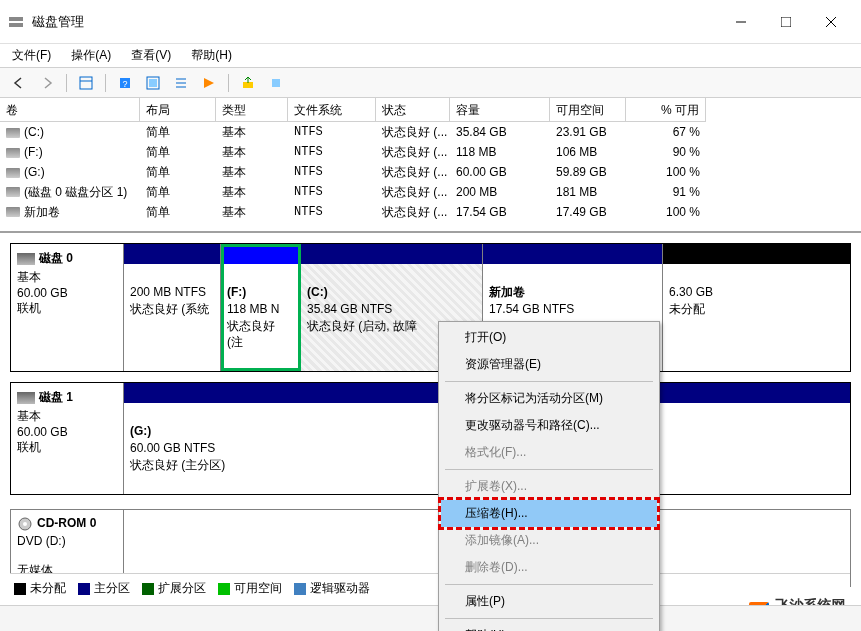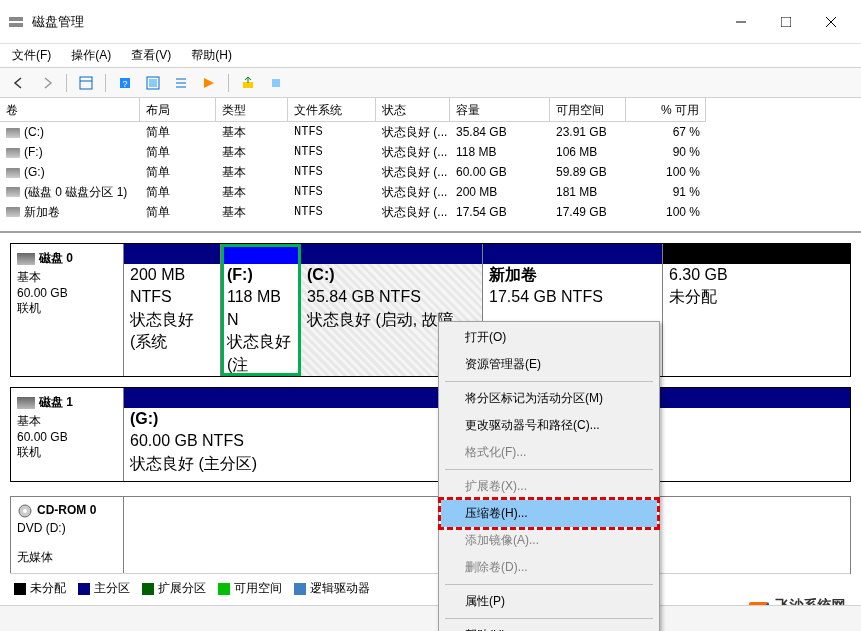--- a/index.html
+++ b/index.html
@@ -40,21 +40,21 @@
     .disk-area { padding: 0; }
     .disk-block { display: flex; margin: 10px; border: 1px solid #000; min-height: 95px; }
     .disk-label { width: 113px; border-right: 1px solid #808080; padding: 6px; font-size: 12px; }
     .disk-label-title { font-weight: bold; margin-bottom: 2px; }
     .disk-label-icon { display: inline-block; width: 18px; height: 12px; background: linear-gradient(#666, #bbb); margin-right: 4px; vertical-align: middle; }
     .disk-partitions { flex: 1; display: flex; }
     
     .partition { border-right: 1px solid #808080; display: flex; flex-direction: column; }
     .partition:last-child { border-right: none; }
     .partition-bar { height: 20px; }
-    .partition-body { flex: 1; padding: 0 6px; font-size: 16px; line-height: 1.4; }
+    .partition-body { flex: 1; padding: 20px 6px; font-size: 12px; line-height: 1.4; }
     .bar-primary { background: #000080; }
     .bar-selected { background: #0000ff; }
     .bar-unalloc { background: #000; }
     .partition.selected { outline: 3px solid #00b050; outline-offset: -3px; }
     .hatched { background: repeating-linear-gradient(45deg, #e8e8e8, #e8e8e8 3px, #f5f5f5 3px, #f5f5f5 6px); }
     
     .cdrom-block { display: flex; margin: 14px 10px 0 10px; border: 1px solid #808080; border-bottom: none; min-height: 78px; }
     
     .legend { position: absolute; bottom: 28px; left: 10px; display: flex; gap: 12px; padding: 6px 4px; font-size: 12px; background: #fff; width: 840px; border-top: 1px solid #d0d0d0; }
     .legend-item { display: flex; align-items: center; gap: 4px; }

